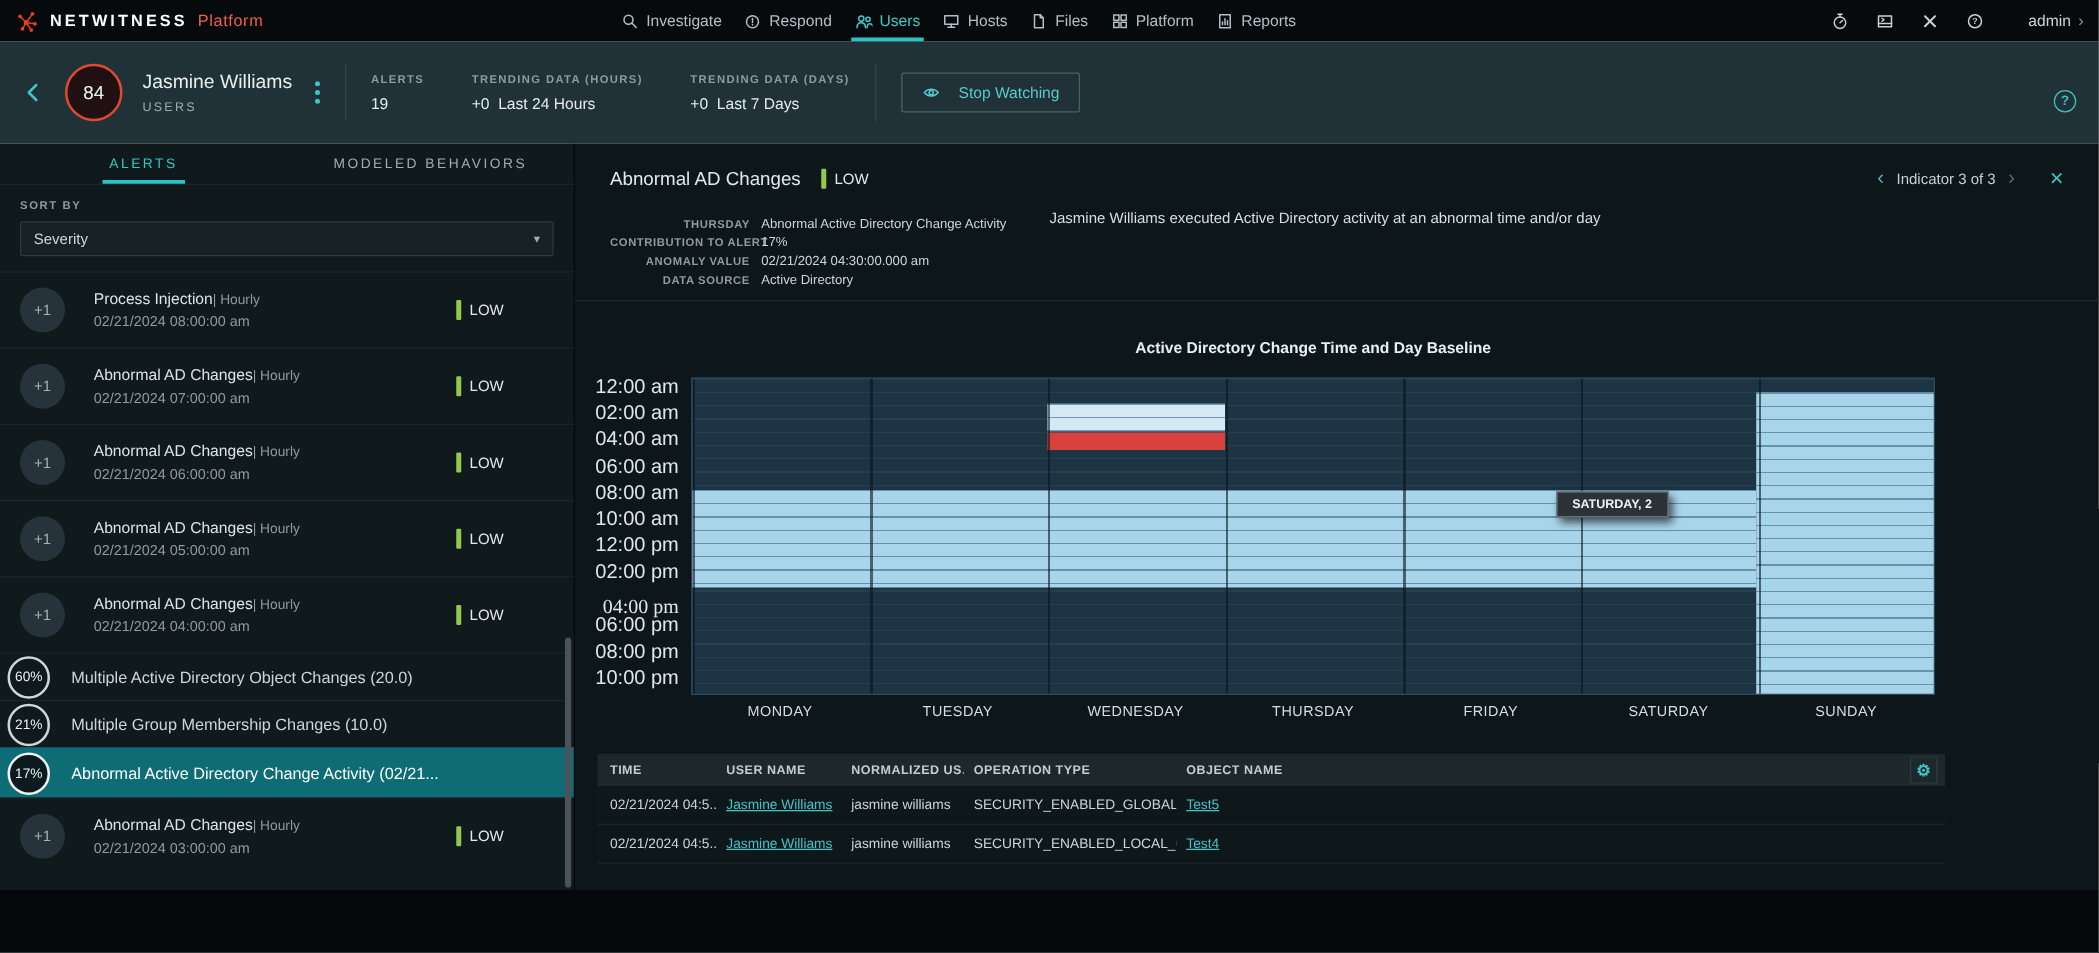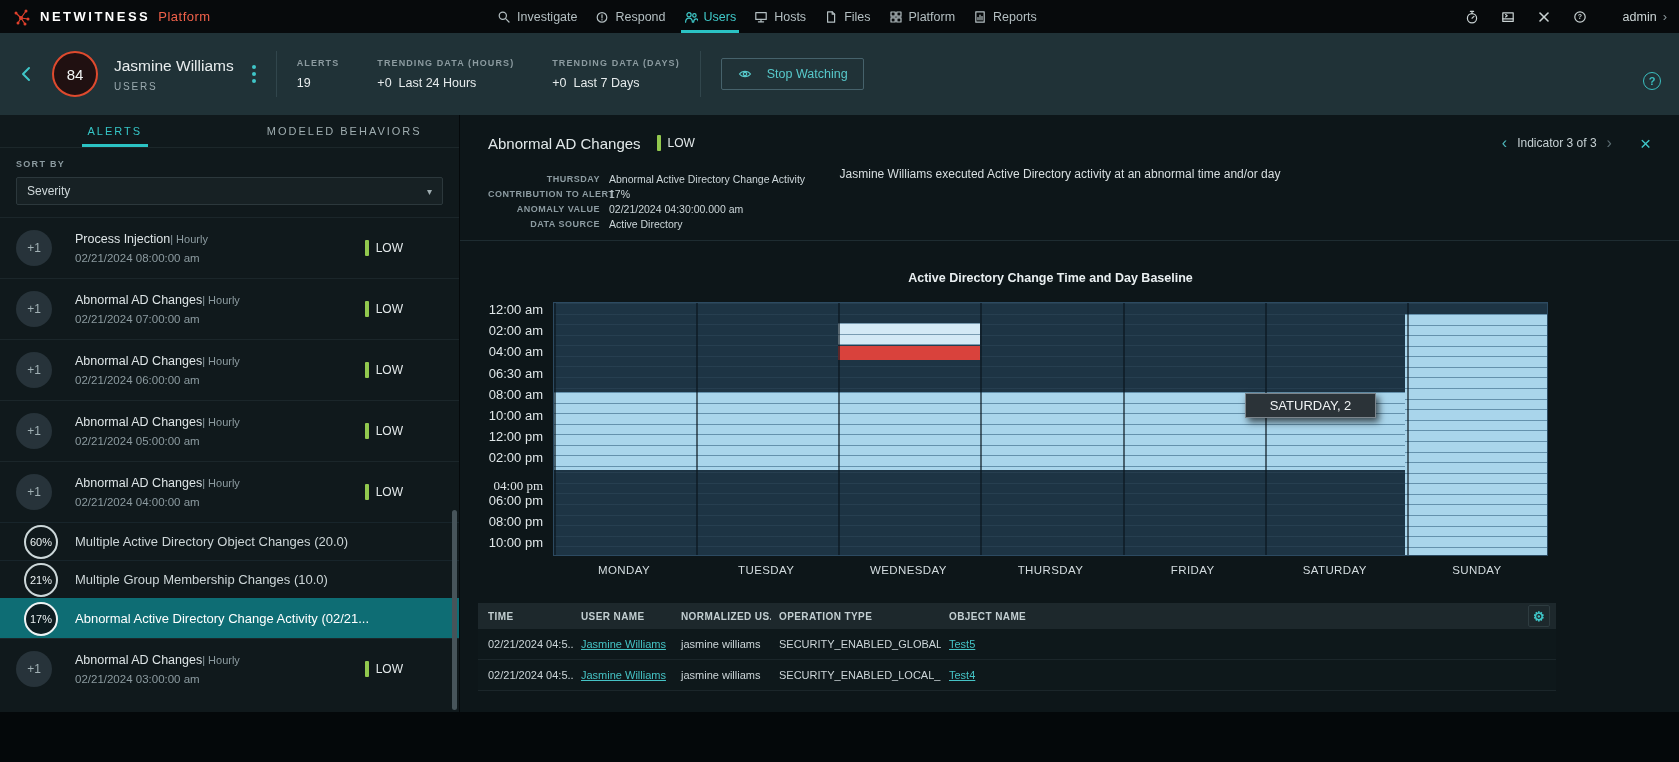--- a/index.html
+++ b/index.html
@@ -59,21 +59,21 @@
   .badge-plus{width:36px;height:36px;border-radius:50%;background:#27333a;color:#a2b1b5;font-size:12px;
     display:flex;align-items:center;justify-content:center;flex:0 0 36px}
   .alert-body{margin-left:23px;flex:1;min-width:0}
   .alert-title{font-size:12.5px;color:#dde4e6;white-space:nowrap}
   .alert-title .freq{color:#8c9ba0;font-size:11px}
   .alert-date{font-size:11.5px;color:#8c9ba0;margin-top:6px}
   .sevwrap{display:flex;align-items:center;gap:7px}
   .alert-item .sevwrap{margin-right:40px}
   .sev-bar{width:4px;height:16px;background:#92c84e;border-radius:1px;display:block}
   .sev-label{font-size:12px;color:#e3e9ea}
-  .ind-item{height:38px;display:flex;align-items:center;padding:0 16px 0 24px;gap:17px;cursor:pointer;border-top:1px solid #18252b}
+  .ind-item{height:38px;display:flex;align-items:center;padding:0 16px 0 6px;gap:17px;cursor:pointer;border-top:1px solid #18252b}
   .pct-circle{width:34px;height:34px;border-radius:50%;border:2px solid #ccd7d9;display:flex;align-items:center;
     justify-content:center;font-size:11px;color:#eaf0f1;flex:0 0 34px;background:transparent}
   .ind-label{font-size:13px;color:#ccd5d7;white-space:nowrap;overflow:hidden}
   .ind-item.selected{height:40px;background:#0e6d74;border-top-color:#0e6d74}
   .ind-item.selected .ind-label{color:#fff}
   .ind-item.selected .pct-circle{background:#0d1b20;border-color:#eef3f4}
   .sb-thumb{position:absolute;right:2px;top:395px;width:5px;height:200px;background:#47545a;border-radius:3px;cursor:pointer}
 
   
   .main{position:absolute;top:115px;left:460px;width:1219px;height:597px;background:#0d1619}
@@ -86,30 +86,30 @@
   .pg-label{font-size:12px;color:#c6d0d3}
   .close-x{margin-left:18px;font-size:19px;color:#3fc6c8;cursor:pointer;line-height:1}
   .fields{position:absolute;top:58px;left:28px}
   .field-row{display:flex;height:15px;align-items:flex-start}
   .f-label{width:112px;text-align:right;font-size:9px;font-weight:bold;letter-spacing:.5px;color:#8d9ca2;padding-top:1px;white-space:nowrap}
   .f-value{margin-left:9px;font-size:10.5px;color:#ccd6d9;white-space:nowrap}
   .desc{position:absolute;top:52px;left:310px;width:580px;text-align:center;font-size:12px;color:#d8dfe1}
   .divider{position:absolute;top:125px;left:0;right:0;border-top:1px solid #1e2c31}
   .chart-title{position:absolute;top:156px;left:93px;width:995px;text-align:center;font-size:12.5px;font-weight:bold;color:#e9eff1}
   .ylabels{position:absolute;top:187px;left:0;width:83px;height:254px}
-  .ytick{position:absolute;right:0;font-size:13px;color:#e0e7e9;height:14px;line-height:14px;white-space:nowrap}
+  .ytick{position:absolute;right:0;font-size:16px;color:#e0e7e9;height:14px;line-height:14px;white-space:nowrap}
   .plot{position:absolute;top:187px;left:93px;width:995px;height:254px;background-color:#1d3444;
     background-image:repeating-linear-gradient(to bottom,rgba(150,190,220,0.08) 0 1px,transparent 1px 10.583px);
     border:1px solid #2c4a61}
   .region{position:absolute;z-index:1}
   .region.striped{background-image:repeating-linear-gradient(to bottom,rgba(32,78,110,0.5) 0 1px,transparent 1px 10.583px)}
   .vlines{position:absolute;inset:0;z-index:2;pointer-events:none;
     background-image:repeating-linear-gradient(to right,rgba(9,20,28,0.6) 0 2px,transparent 2px 142.143px)}
-  .chart-tooltip{position:absolute;z-index:5;padding:4px 24px;background:#2b3338;border:1px solid #7c858c;
-    box-shadow:3px 4px 7px rgba(0,0,0,.65);font-size:13px;font-weight:normal;color:#eff3f4;white-space:nowrap}
+  .chart-tooltip{position:absolute;z-index:5;padding:4px 12px;background:#2b3338;border:1px solid #7c858c;
+    box-shadow:3px 4px 7px rgba(0,0,0,.65);font-size:10px;font-weight:bold;color:#eff3f4;white-space:nowrap}
   .xlabels{position:absolute;top:449px;left:93px;width:995px;display:flex}
   .xtick{flex:1;text-align:center;font-size:11.5px;letter-spacing:.4px;color:#d3dcdf}
 
   
   .dtable{position:absolute;top:488px;left:18px;width:1078px}
   .thead,.trow{display:grid;grid-template-columns:95px 100px 98px 170px 1fr 36px;align-items:center}
   .thead{background:#1d282c;height:26px;font-size:10px;font-weight:bold;color:#c2ced1;letter-spacing:.4px}
   .tc{padding:0 8px;white-space:nowrap;overflow:hidden}
   .tc:first-child{padding-left:10px}
   .trow{height:31px;font-size:11px;color:#ccd5d8;border-bottom:1px solid #1b262a;background:#0e181b}
@@ -445,21 +445,21 @@
   </div>
 </div>
     <div class="desc">Jasmine Williams executed Active Directory activity at an abnormal time and/or day</div>
     <div class="divider"></div>
 
     <div class="chart-title">Active Directory Change Time and Day Baseline</div>
     <div class="ylabels" id="ylabels">
         <div class="ytick" style="top: 1px;">12:00 am</div>
         <div class="ytick" style="top: 22.1667px;">02:00 am</div>
         <div class="ytick" style="top: 43.3333px;">04:00 am</div>
-        <div class="ytick" style="top: 64.5px;">06:30 am</div>
+        <div class="ytick" style="top: 64.5px;">06:00 am</div>
         <div class="ytick" style="top: 85.6667px;">08:00 am</div>
         <div class="ytick" style="top: 106.833px;">10:00 am</div>
         <div class="ytick" style="top: 128px;">12:00 pm</div>
         <div class="ytick" style="top: 149.167px;">02:00 pm</div>
         <div class="ytick" style="top: 177px; font-family: Liberation Serif, serif;">04:00 pm</div>
         <div class="ytick" style="top: 191.5px; text-align: right;">06:00 pm</div>
         <div class="ytick" style="top: 212.667px;">08:00 pm</div>
         <div class="ytick" style="top: 233.833px;">10:00 pm</div>
       </div>
     <div class="plot" id="plot">

